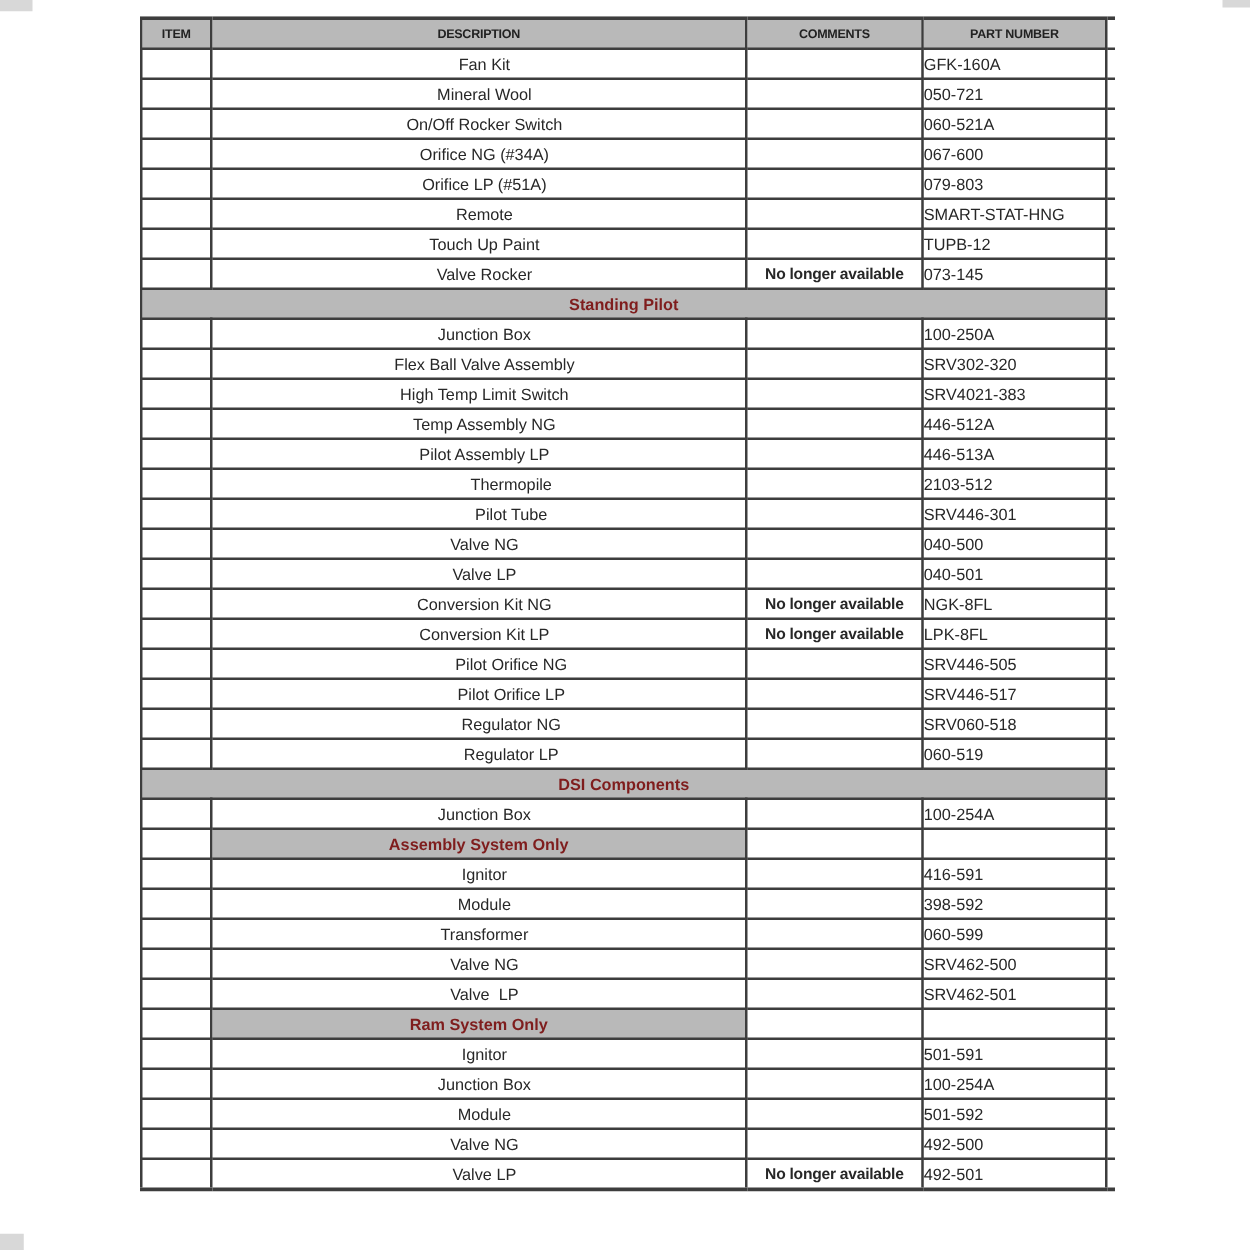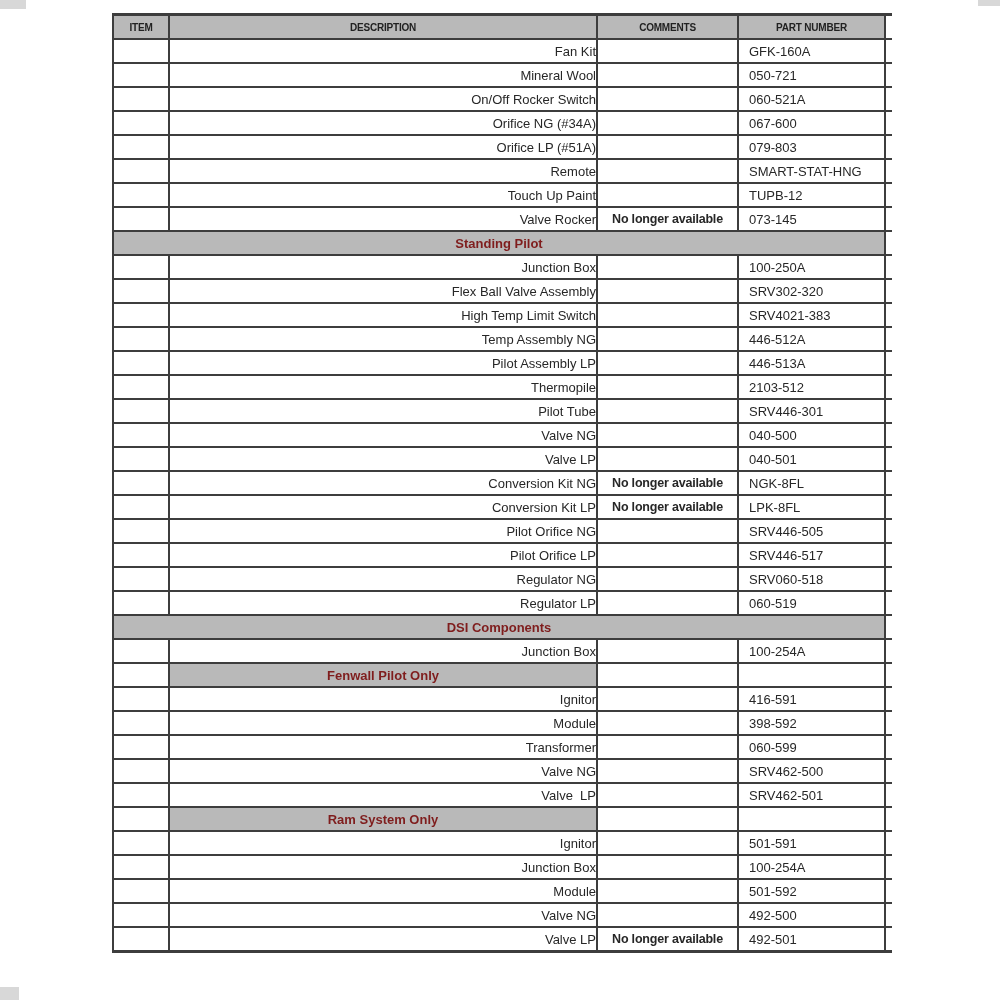--- a/index.html
+++ b/index.html
@@ -18,23 +18,23 @@
   th,td{
     border:2px solid #3d3d3d;height:22px;padding:0;font-size:13px;
     overflow:hidden;vertical-align:middle;white-space:nowrap;
   }
   th{
     background:#b9b9b9;font-weight:bold;text-align:center;font-size:10px;
     letter-spacing:-0.2px;color:#222;
   }
   th.stub,td.stub{background:#ffffff;}
   td.item{background:#ffffff;}
-  td.desc{text-align:right;padding-left:9px;white-space:pre;}
+  td.desc{text-align:center;padding-left:9px;white-space:pre;}
   td.desc.indent{padding-left:52px;}
-  td.part{text-align:left;padding-left:10px;}
+  td.part{text-align:left;}
   td.comments{font-weight:bold;text-align:center;font-size:12.5px;letter-spacing:-0.2px;}
   td.section,td.subsection{
     background:#b9b9b9;font-weight:bold;text-align:center;color:#7f1d1d;
   }
   tr.last td{border-bottom-width:3px;}
   thead th{border-top-width:3px;}
 </style>
 </head>
 <body>
 
@@ -232,21 +232,21 @@
         </tr>
         <tr>
           <td class="item"></td>
           <td class="desc">Junction Box</td>
           <td class="comments"></td>
           <td class="part">100-254A</td>
           <td class="stub"></td>
         </tr>
         <tr>
           <td class="item"></td>
-          <td class="subsection">Fenwall Pilot Only</td>
+          <td class="subsection">Assembly System Only</td>
           <td class="comments"></td>
           <td class="part"></td>
           <td class="stub"></td>
         </tr>
         <tr>
           <td class="item"></td>
           <td class="desc">Ignitor</td>
           <td class="comments"></td>
           <td class="part">416-591</td>
           <td class="stub"></td>

